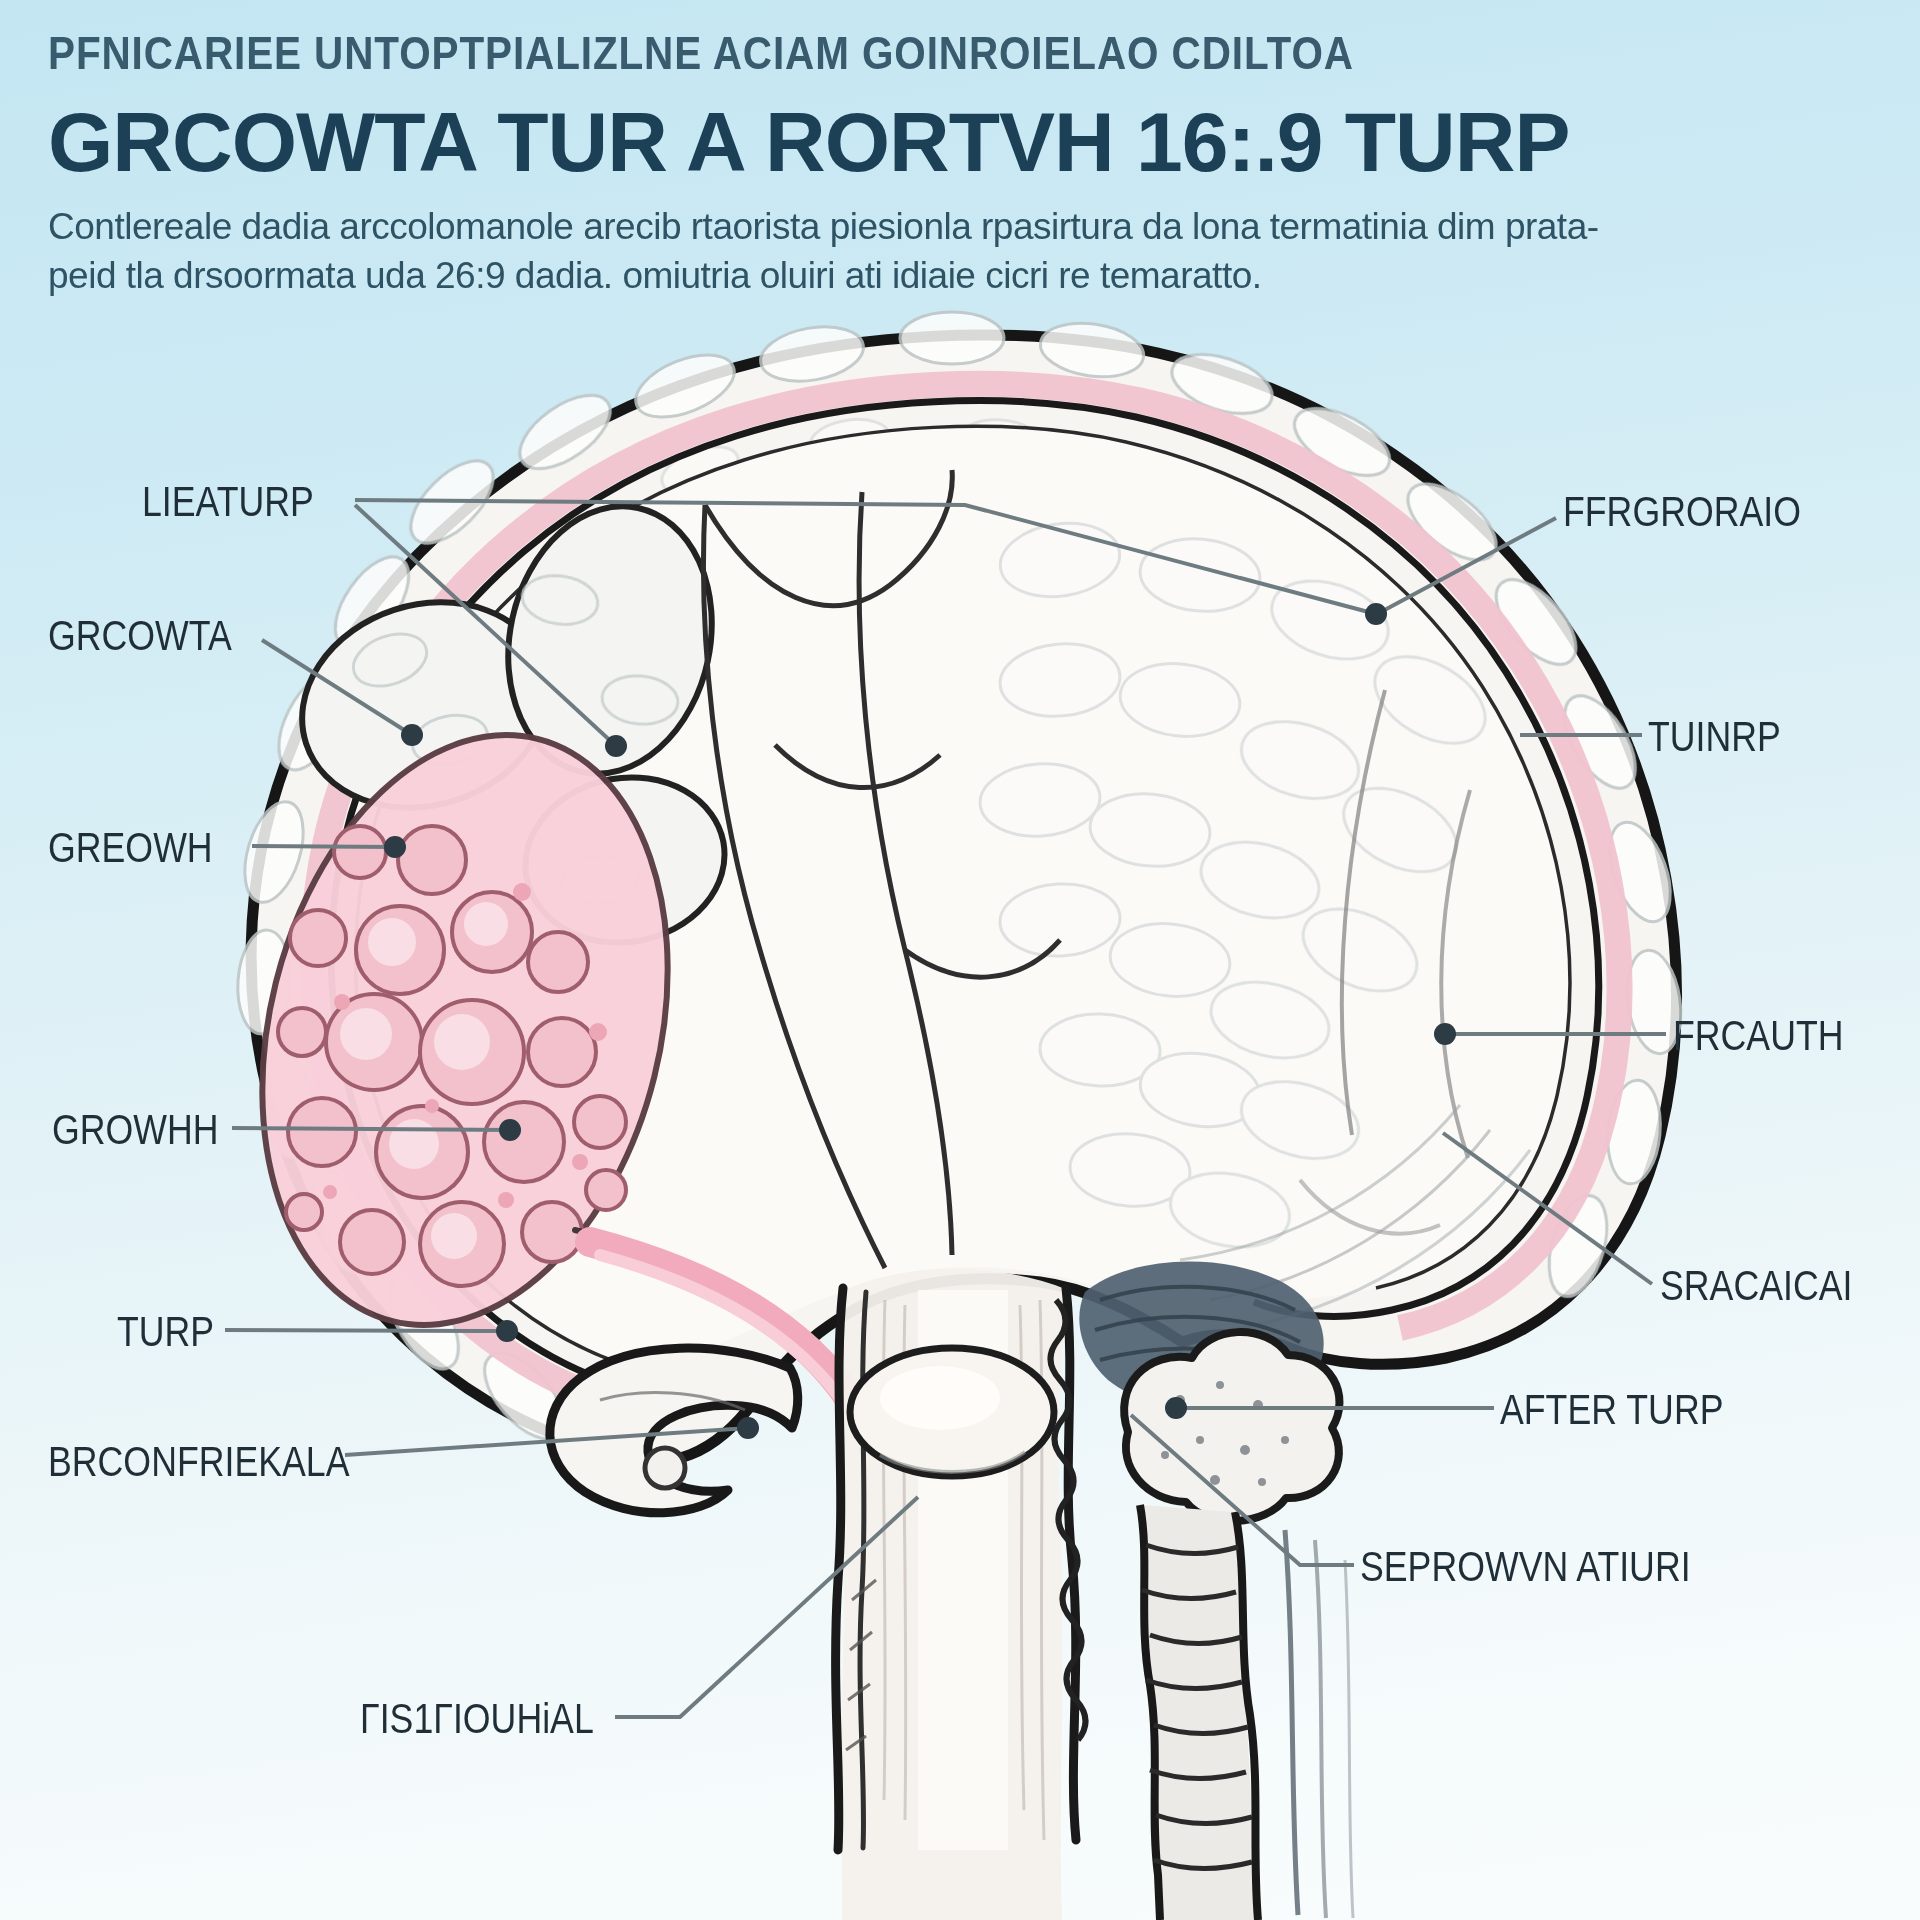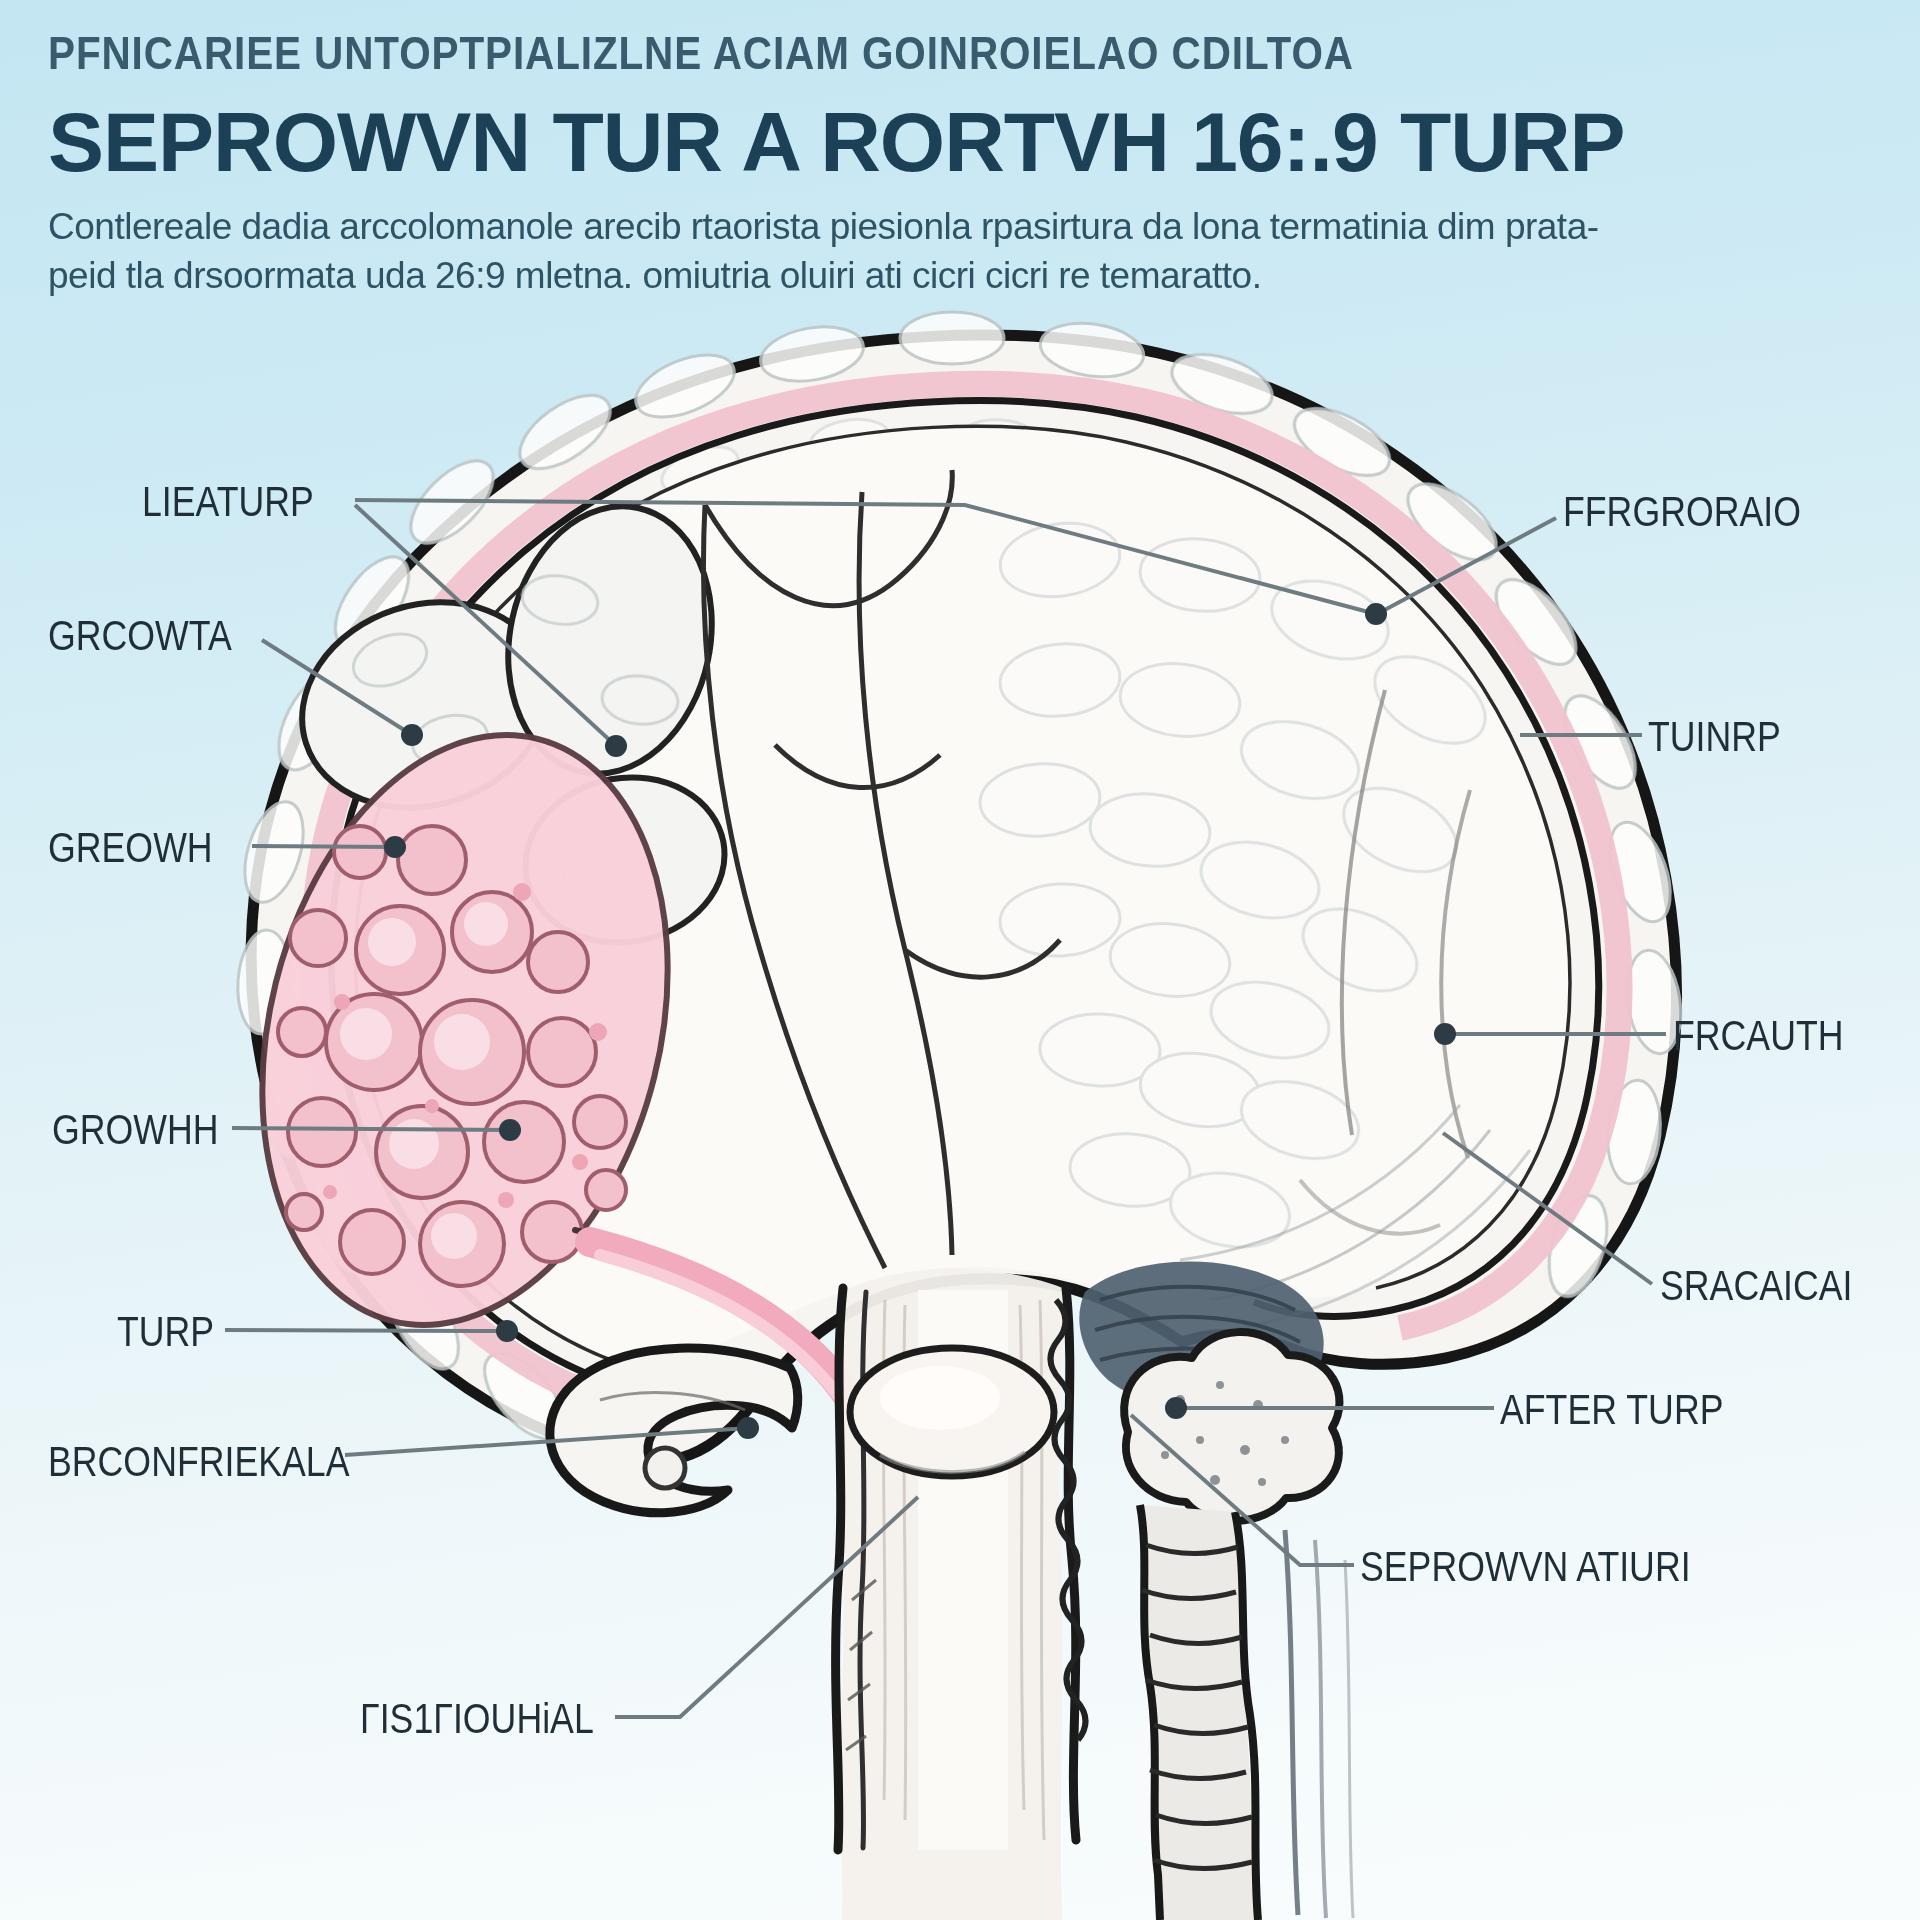--- a/index.html
+++ b/index.html
@@ -302,24 +302,24 @@
       <circle cx="510" cy="1130" r="11"></circle>
         <circle cx="507" cy="1331" r="11"></circle>
       <circle cx="748" cy="1428" r="11"></circle>
         <circle cx="1445" cy="1034" r="11"></circle>
       <circle cx="1176" cy="1408" r="11"></circle>
     </g>
   </svg>
 
   <div class="hdr">
     <div class="eyebrow">PFNICARIEE UNTOPTPIALIZLNE ACIAM GOINROIELAO CDILTOA</div>
-    <div class="title">SEPROWVN TUR A RORTVH 16:.9 TURP</div>
+    <div class="title">GRCOWTA TUR A RORTVH 16:.9 TURP</div>
     <div class="para">
       <div>Contlereale dadia arccolomanole arecib rtaorista piesionla rpasirtura da lona termatinia dim prata-</div>
-      <div>peid tla drsoormata uda 26:9 mletna. omiutria oluiri ati cicri cicri re temaratto.</div>
+      <div>peid tla drsoormata uda 26:9 dadia. omiutria oluiri ati idiaie cicri re temaratto.</div>
     </div>
   </div>
 
   <div class="lbl" style="left:142px;top:478px">LIEATURP</div>
   <div class="lbl" style="left:48px;top:612px">GRCOWTA</div>
   <div class="lbl" style="left:48px;top:824px">GREOWH</div>
   <div class="lbl" style="left:52px;top:1106px">GROWHH</div>
   <div class="lbl" style="left:117px;top:1308px">TURP</div>
   <div class="lbl" style="left:48px;top:1438px">BRCONFRIEKALA</div>
   <div class="lbl" style="left:360px;top:1695px">ΓIS1ΓIOUHiAL</div>

